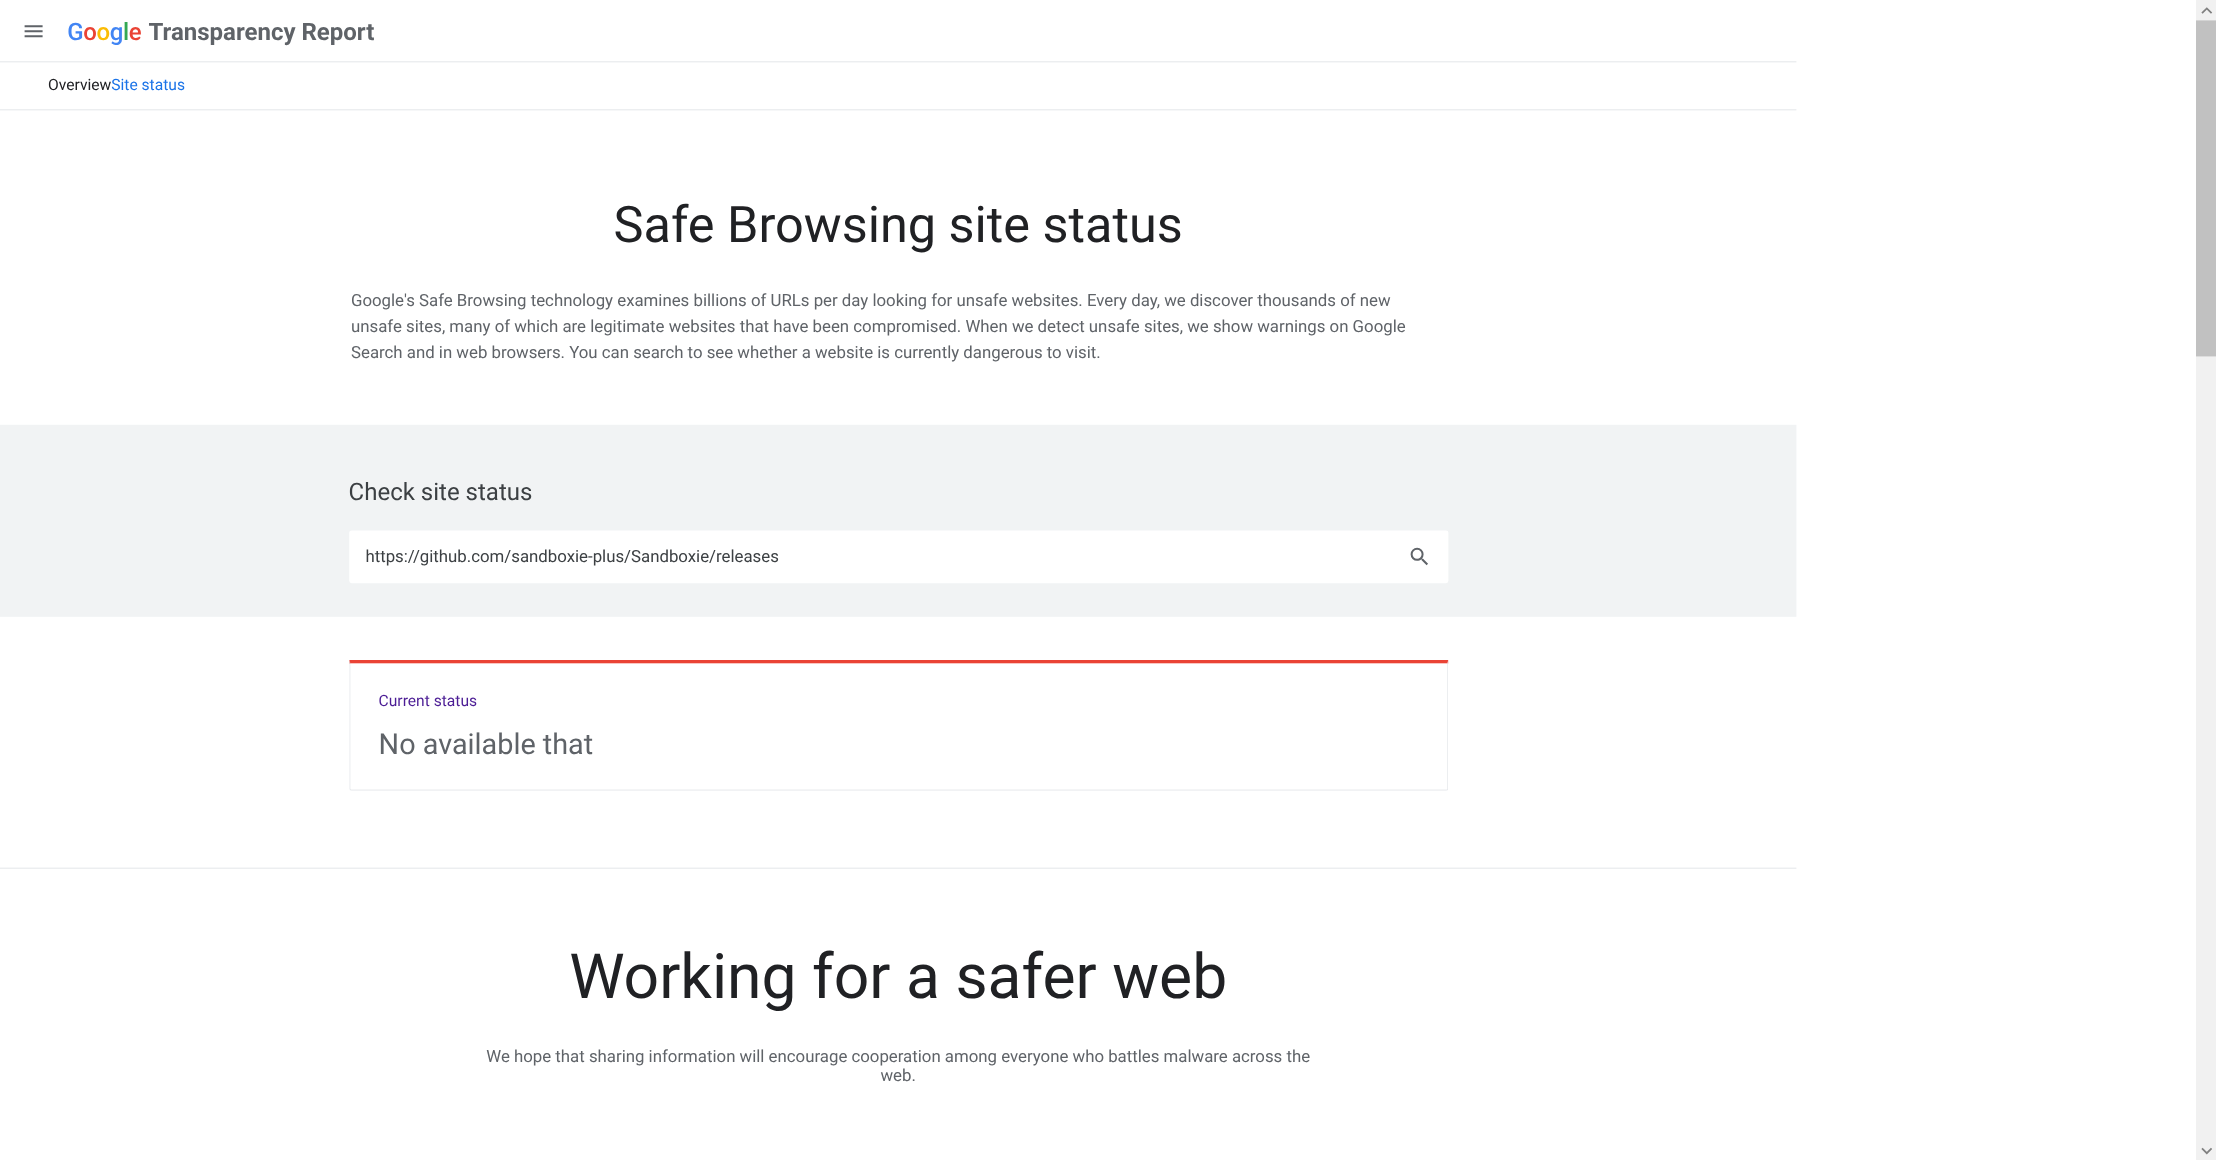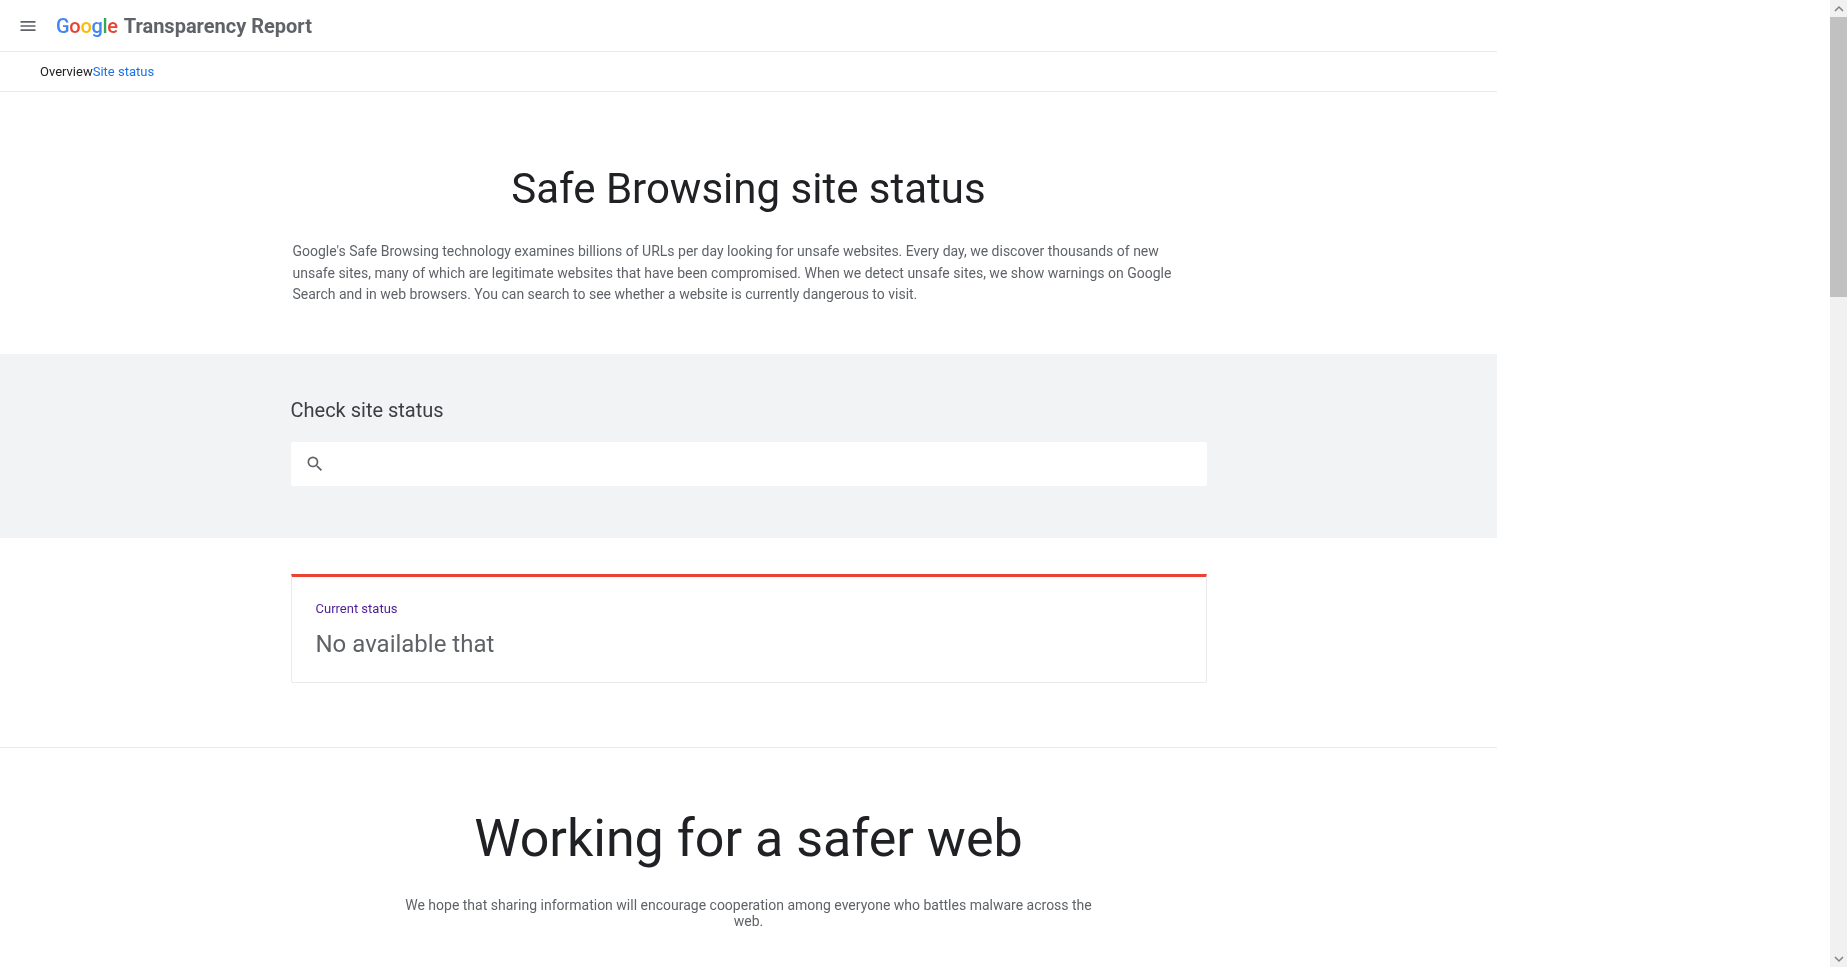--- a/index.html
+++ b/index.html
@@ -122,21 +122,21 @@
   max-width: 916px;
   margin: 0 auto;
   font-size: 14px;
   line-height: 1.55;
   color: #5f6368;
   text-align: left;
   padding: 0 2px;
 }
 .check-section {
   background: #f1f3f4;
-  padding: 44px 0 52px 0;
+  padding: 44px 0 28px 0;
 }
 .check-inner {
   max-width: 916px;
   margin: 0 auto;
 }
 .check-title {
   font-size: 20px;
   color: #3c4043;
   font-weight: 400;
   margin-bottom: 20px;
@@ -230,20 +230,21 @@
 
   <div class="hero">
     <h1>Safe Browsing site status</h1>
     <p class="hero-desc">Google's Safe Browsing technology examines billions of URLs per day looking for unsafe websites. Every day, we discover thousands of new unsafe sites, many of which are legitimate websites that have been compromised. When we detect unsafe sites, we show warnings on Google Search and in web browsers. You can search to see whether a website is currently dangerous to visit.</p>
   </div>
 
   <div class="check-section">
     <div class="check-inner">
       <div class="check-title">Check site status</div>
       <div class="search-box">
+        <input class="search-input" type="text" value="https://github.com/sandboxie-plus/Sandboxie/releases" style="">
         <svg class="search-icon" viewBox="0 0 24 24" fill="#5f6368">
             <path d="M15.5 14h-.79l-.28-.27A6.471 6.471 0 0 0 16 9.5 6.5 6.5 0 1 0 9.5 16c1.61 0 3.09-.59 4.23-1.57l.27.28v.79l5 4.99L20.49 19l-4.99-5zm-6 0C7.01 14 5 11.99 5 9.5S7.01 5 9.5 5 14 7.01 14 9.5 11.99 14 9.5 14z"></path>
           </svg>
       </div>
     </div>
   </div>
 
   <div class="status-section">
     <div class="status-card">
       <div class="status-label">Current status</div>

